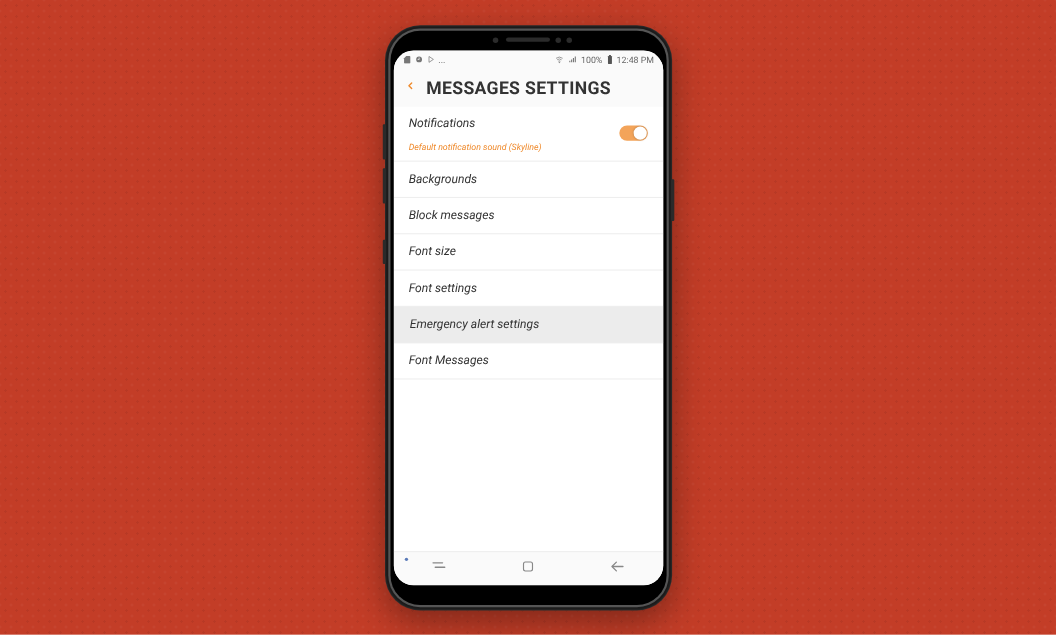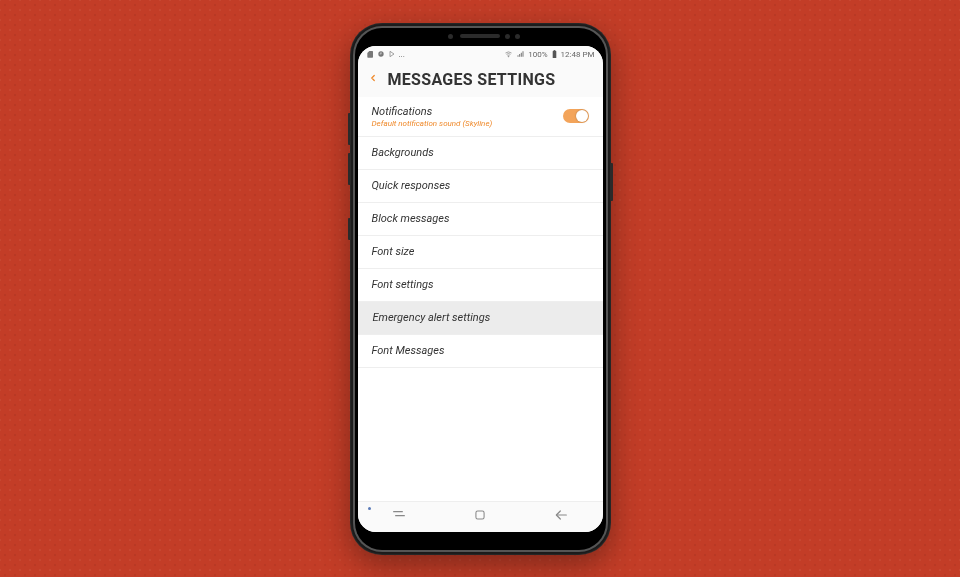--- a/index.html
+++ b/index.html
@@ -147,21 +147,21 @@
     padding: 8px 14px;
     border-bottom: 1px solid #eee;
     display: flex;
     align-items: center;
     justify-content: space-between;
     min-height: 16px;
   }
   .row.highlight { background: #ececec; padding-left: 15px; }
   .row .labels { display:flex; flex-direction:column;font-style:italic; }
   .row .title { font-size: 11px; color: #333; }
-  .row .subtitle { font-size: 8px; color: #ef8a2c; margin-top: 1px; }
+  .row .subtitle { font-size: 8px; color: #ef8a2c; margin-top: 11px; }
 
   
   .toggle {
     width: 26px;
     height: 14px;
     border-radius: 7px;
     background: #f3a45a;
     position: relative;
     flex: 0 0 auto;
   }
@@ -270,25 +270,20 @@
             </div>
 
             <div id="rows-container">
                 <div class="row">
                   <div class="labels">
                     <span class="title">Backgrounds</span>
                   </div>
                 </div>
                 <div class="row">
                   <div class="labels">
-                    <span class="title">Quick responses</span>
-                  </div>
-                </div>
-                <div class="row">
-                  <div class="labels">
                     <span class="title">Block messages</span>
                   </div>
                 </div>
                 <div class="row">
                   <div class="labels">
                     <span class="title">Font size</span>
                   </div>
                 </div>
                 <div class="row">
                   <div class="labels">

